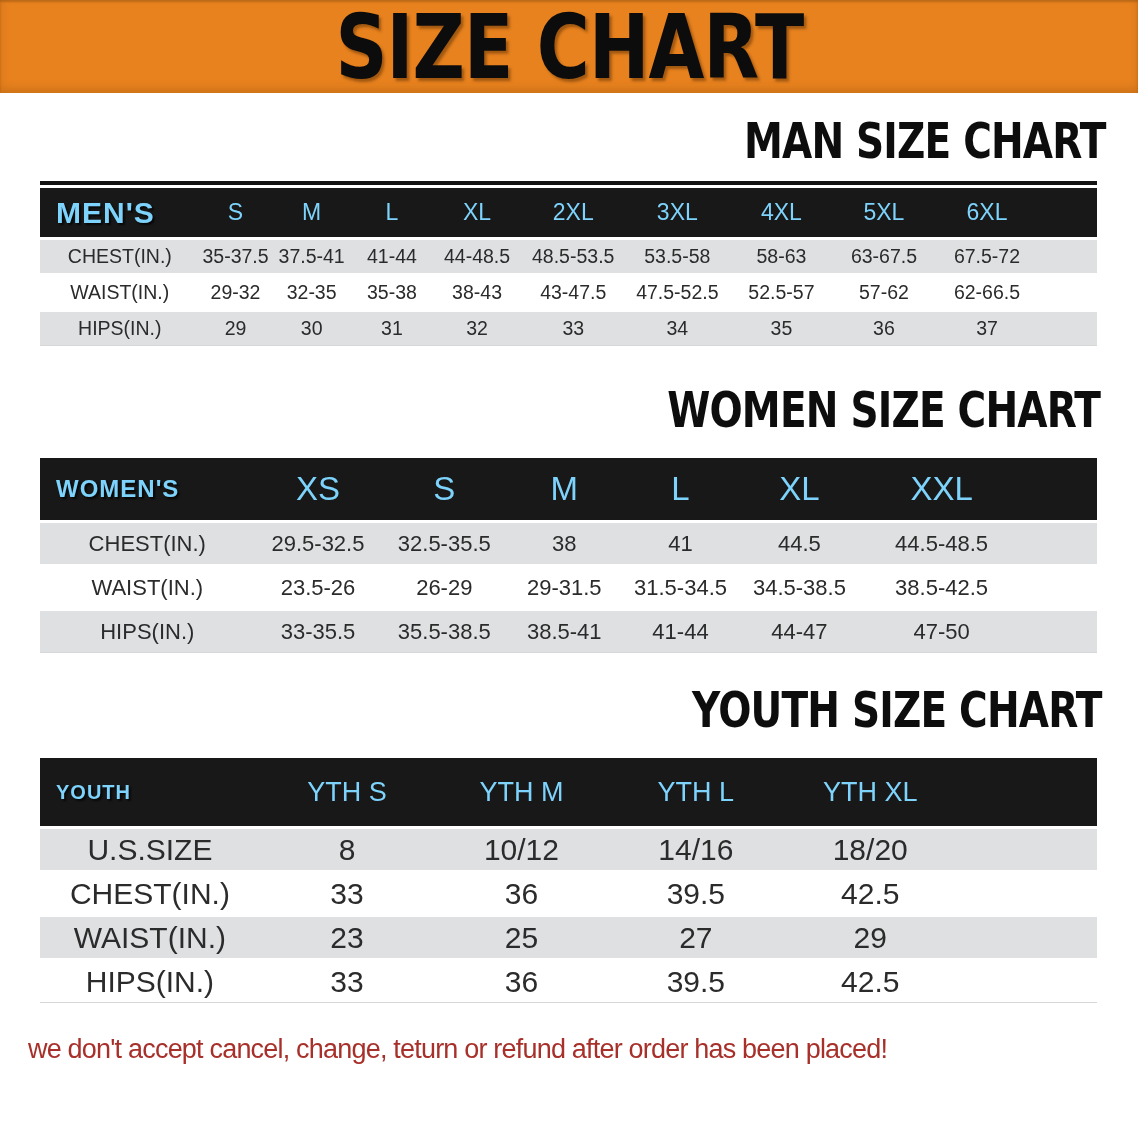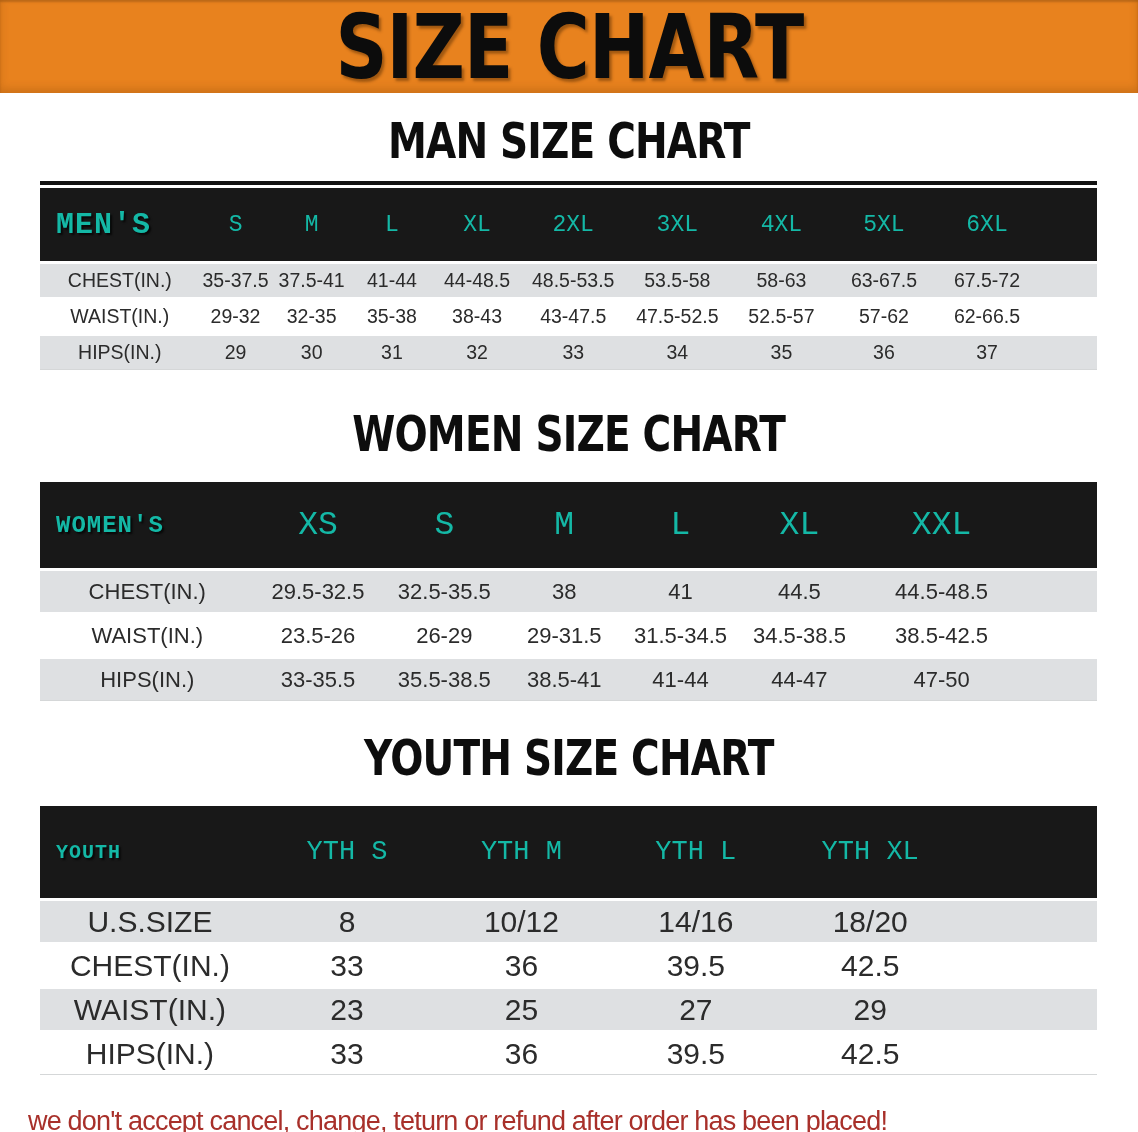--- a/index.html
+++ b/index.html
@@ -17,21 +17,21 @@
   .banner-title {
     display: inline-block;
     font-family: "DejaVu Sans", sans-serif;
     font-weight: bold; font-size: 88px; line-height: 103px; color: #0c0c0c;
     transform: scale(0.82, 1.02); transform-origin: center;
     letter-spacing: -1px;
     text-shadow: 3px 3px 3px rgba(70,35,0,0.45);
     white-space: nowrap;
   }
   
-  .sub-heading { text-align: center; }
+  .sub-heading { text-align: right; }
   .sub-heading .cond {
     display: inline-block;
     font-family: "DejaVu Sans", sans-serif;
     font-weight: bold; font-size: 46px; line-height: 50px; color: #0d0d0d;
     transform: scale(0.85, 1.1); transform-origin: center;
     letter-spacing: -1px; white-space: nowrap;
   }
   .heading-man   { margin-top: 22px; height: 50px; }
   .heading-women { margin-top: 38px; height: 50px; }
   .heading-youth { margin-top: 31px; height: 50px; }
@@ -39,22 +39,22 @@
   .table-wrap { width: 1057px; margin-left: 40px; }
   .table-wrap-man   { margin-top: 16px; }
   .table-wrap-women { margin-top: 24px; }
   .table-wrap-youth { margin-top: 24px; }
   .top-rule { height: 4px; background: #121212; margin-bottom: 3px; }
   table.size-table {
     border-collapse: collapse; table-layout: fixed; width: 100%;
     border-bottom: 1px solid #d5d7d8;
   }
   table.size-table thead th {
-    background: #181818; color: #14b8a6; font-weight: normal;
-    vertical-align: middle; padding: 12px; white-space: nowrap; font-family: Liberation Mono, monospace;
+    background: #181818; color: #7dd3fc; font-weight: normal;
+    vertical-align: middle; padding: 0; white-space: nowrap;
   }
   table.size-table thead th.lbl {
     text-align: left; padding-left: 16px; font-weight: bold; letter-spacing: 1px;
     text-shadow: 2px 2px 2px rgba(0,0,0,0.7);
   }
   table.size-table tbody td {
     text-align: center; vertical-align: middle; color: #2b2b2b; padding: 0;
     white-space: nowrap;
   }
   table.size-table tbody tr:nth-child(odd)  { background: #DEE0E2; }

